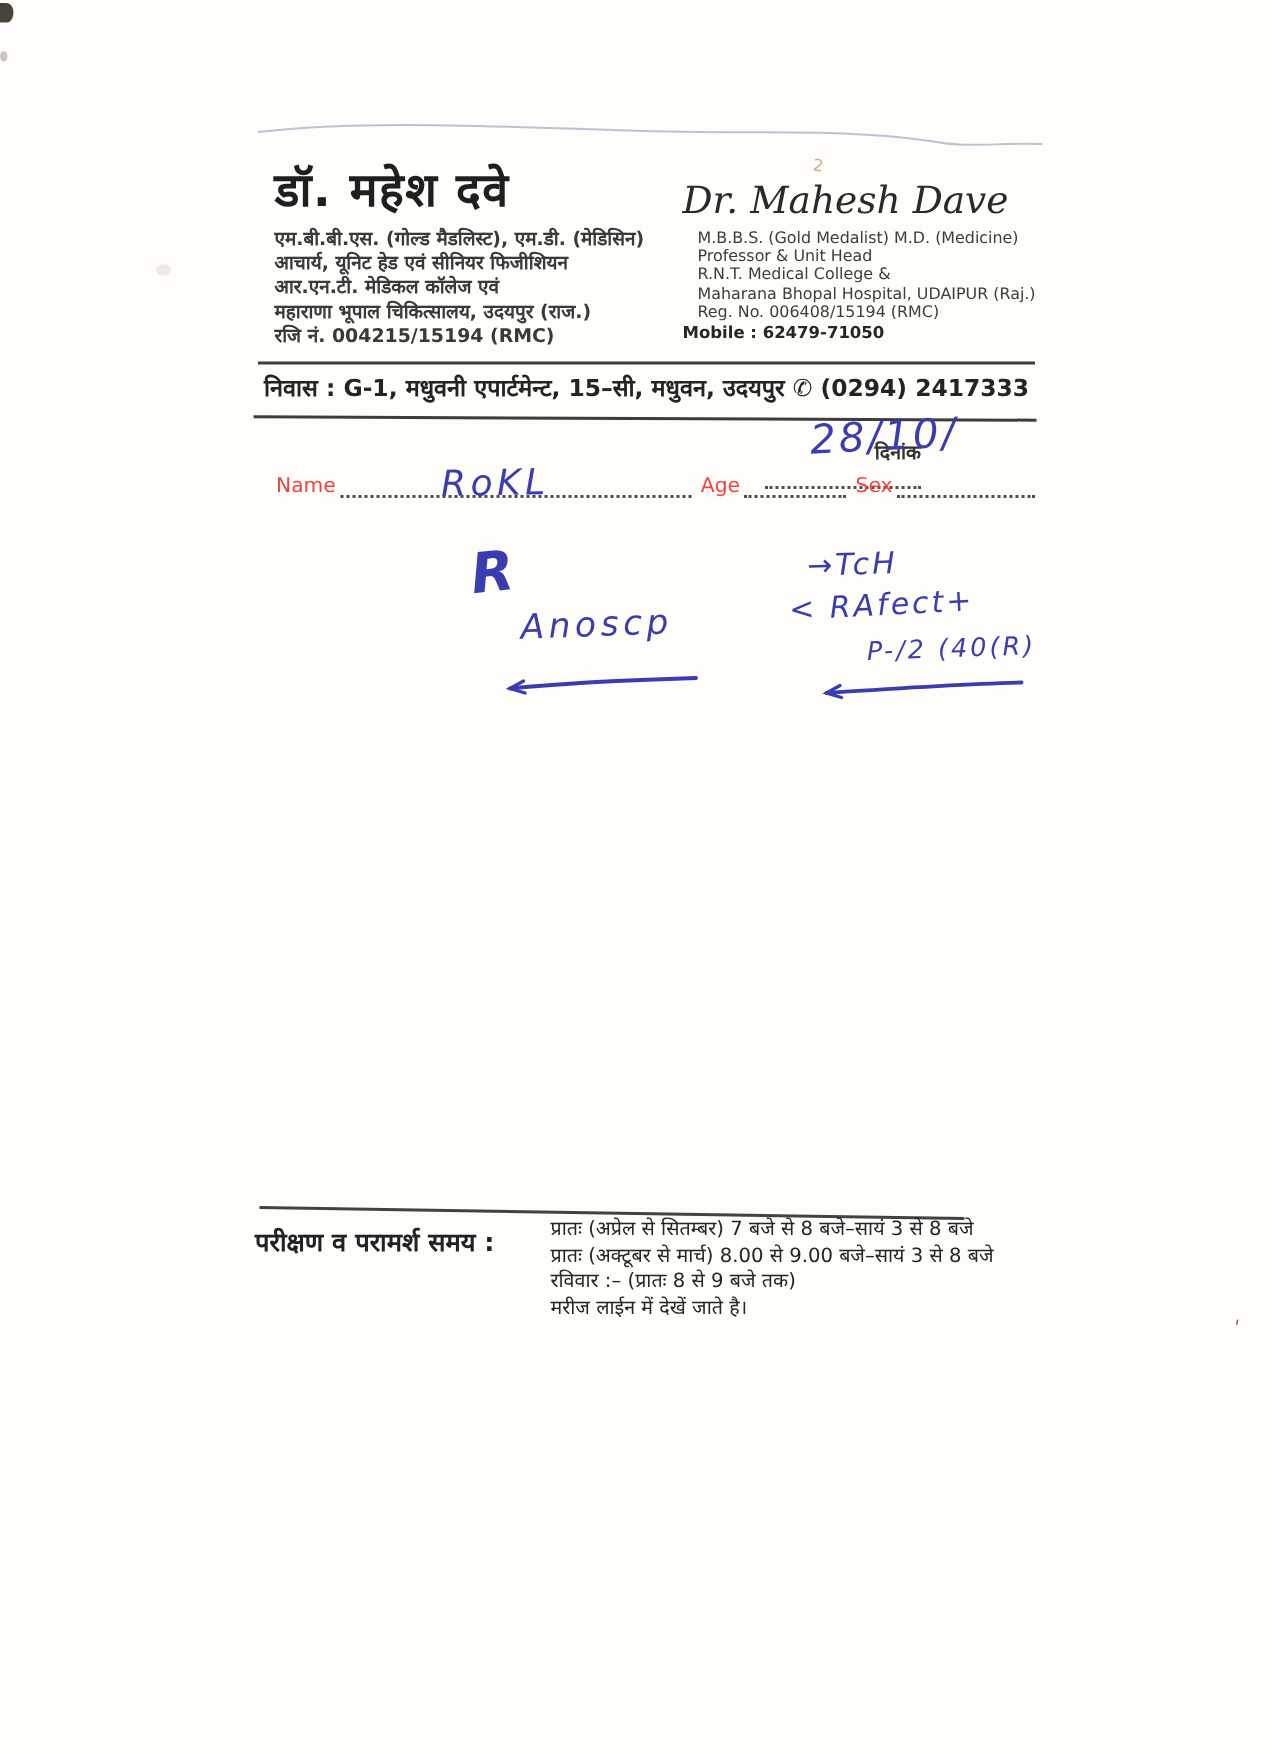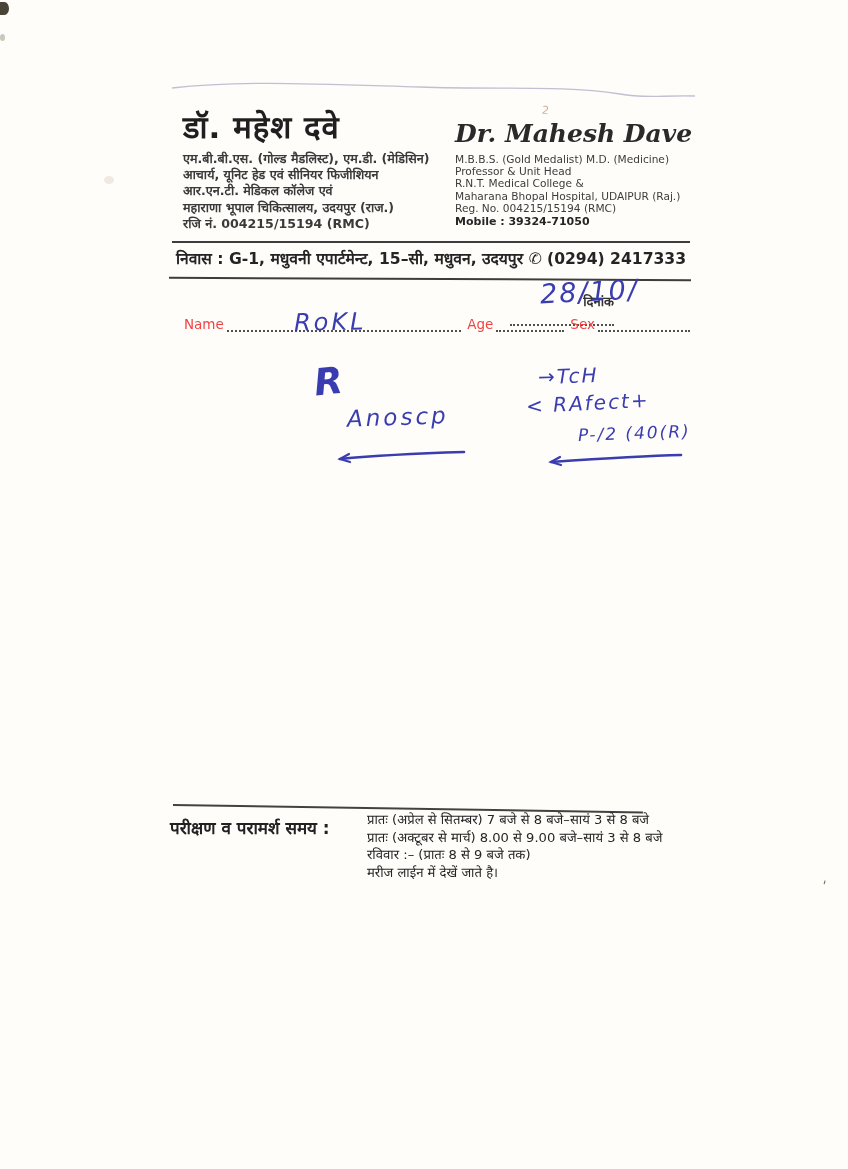--- a/index.html
+++ b/index.html
@@ -17,22 +17,22 @@
   .speck-corner2{left:0;top:34px;width:5px;height:7px;background:#a39a88;opacity:.55;}
   .speck-mid{left:104px;top:176px;width:10px;height:8px;background:#efe9e0;}
   .faint-mark{position:absolute;left:542px;top:104px;font-size:11px;color:#c49a7d;opacity:.8;transform:rotate(8deg);}
   .apostrophe-mark{position:absolute;left:822px;top:878px;font-size:13px;color:#7c6c55;transform:rotate(14deg);}
   .top-edge{position:absolute;left:0;top:0;}
   
   .hindi-block{position:absolute;left:183px;top:110px;width:275px;}
   .hindi-name{font-size:31px;font-weight:bold;color:#1f1f1f;letter-spacing:1px;margin:0 0 7px 0;line-height:34px;}
   .hindi-line{font-size:12.6px;font-weight:600;color:#3a3a3a;line-height:16.2px;white-space:nowrap;}
   .english-block{position:absolute;left:455px;top:120px;width:245px;}
-  .english-name{font-family:"DejaVu Serif",serif;font-style:italic;font-weight:700;font-size:25px;color:#2a2a2a;margin:0 0 5px 0;line-height:28px;}
-  .english-line{font-size:10.6px;color:#3c3c3c;line-height:12.2px;white-space:nowrap;}
+  .english-name{font-family:"DejaVu Serif",serif;font-style:italic;font-weight:400;font-size:25px;color:#2a2a2a;margin:0 0 5px 0;line-height:28px;}
+  .english-line{font-size:10.6px;color:#3c3c3c;line-height:12.2px;white-space:nowrap;margin-left:10px;}
   .english-mobile{font-size:11px;font-weight:bold;color:#262626;line-height:13px;margin-top:1px;}
   
   .rule{position:absolute;background:#3d3d3d;height:2px;}
   .rule-1{left:172px;top:241px;width:518px;}
   .rule-2{left:169px;top:278px;width:522px;transform:rotate(.25deg);}
   .rule-footer{left:173px;top:804px;width:470px;height:2.4px;transform:rotate(.9deg);transform-origin:left center;background:#424242;}
   
   .address{position:absolute;left:172px;top:247px;width:518px;text-align:center;font-size:15.6px;font-weight:bold;color:#242424;white-space:nowrap;}
   
   .date-row{position:absolute;left:506px;top:292px;display:flex;align-items:flex-end;flex-direction:column;}
@@ -83,22 +83,22 @@
     <div class="hindi-line">महाराणा भूपाल चिकित्सालय, उदयपुर (राज.)</div>
     <div class="hindi-line">रजि नं. 004215/15194 (RMC)</div>
   </div>
 
   <div class="english-block">
     <div class="english-name">Dr. Mahesh Dave</div>
     <div class="english-line">M.B.B.S. (Gold Medalist) M.D. (Medicine)</div>
     <div class="english-line">Professor &amp; Unit Head</div>
     <div class="english-line">R.N.T. Medical College &amp;</div>
     <div class="english-line">Maharana Bhopal Hospital, UDAIPUR (Raj.)</div>
-    <div class="english-line">Reg. No. 004215/15194 (RMC)</div>
-    <div class="english-mobile">Mobile : 39324-71050</div>
+    <div class="english-line">Reg. No. 006408/15194 (RMC)</div>
+    <div class="english-mobile">Mobile : 62479-71050</div>
   </div>
 
   <div class="rule rule-1"></div>
   <div class="address">निवास : G-1, मधुवनी एपार्टमेन्ट, 15–सी, मधुवन, उदयपुर ✆ (0294) 2417333</div>
   <div class="rule rule-2"></div>
 
   <div class="date-row">
     <span class="date-label">दिनांक</span>
     <span class="dots date-dots"></span>
   </div>

